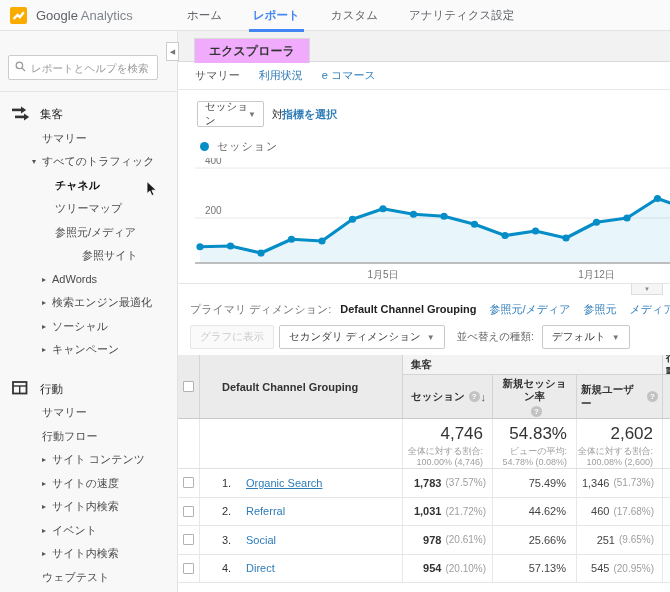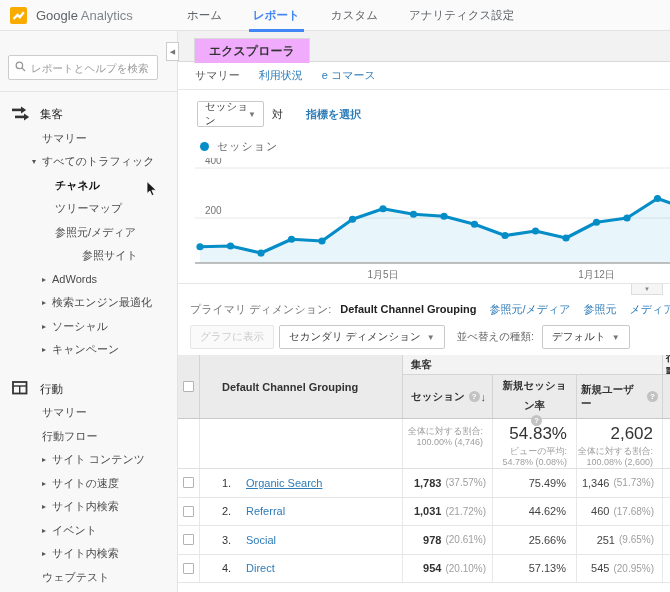--- a/index.html
+++ b/index.html
@@ -45,21 +45,21 @@
     border:1px solid #d9d9d9; border-bottom:none; padding:0 14px; font-size:12px; font-weight:bold;
     color:#333; display:flex; align-items:center; z-index:2; cursor:pointer;margin-left:8px; }
   .subnav { position:absolute; left:0; top:31px; width:492px; height:28px; background:#fff;
     display:flex; align-items:center; padding-left:17px; gap:19px; border-bottom:1px solid #e7e7e7; font-size:11px; }
   .subnav .current { color:#555; cursor:default; }
   .link { color:#2e7cb8; cursor:pointer; }
   .metric-btn { position:absolute; left:19px; top:70px; width:67px; height:26px; background:#fff;
     border:1px solid #c9c9c9; border-radius:2px; font-size:10.5px; color:#444; display:flex;
     align-items:center; justify-content:space-between; padding:0 7px; cursor:pointer; }
   .vs-label { position:absolute; left:94px; top:76px; font-size:11px; color:#333; }
-  .select-metric { position:absolute; left:128px; top:76px; font-size:11px; font-weight:bold; }
+  .select-metric { position:absolute; left:104px; top:76px; font-size:11px; font-weight:bold; }
   .legend { position:absolute; left:22px; top:108px; display:flex; align-items:center; gap:8px; }
   .legend-dot { width:9px; height:9px; border-radius:50%; background:#058dc7; }
   .legend-label { font-size:11px; color:#666; letter-spacing:1px; }
   #chart-wrap { position:absolute; left:-3px; top:127px; width:495px; height:125px; }
   .chart-bottom-border { position:absolute; left:0; top:252px; width:492px; border-top:1px solid #e5e5e5; }
   .chart-options-toggle { position:absolute; left:453px; top:253px; width:32px; height:11px; background:#f5f5f5;
     border:1px solid #ddd; border-top:none; font-size:6px; color:#888; display:flex; align-items:center; justify-content:center; cursor:pointer; }
   .primary-dim-row { position:absolute; left:12px; top:269px; height:18px; display:flex; align-items:center; gap:13px; font-size:11px; white-space:nowrap; }
   .pd-label { color:#777; }
   .pd-selected { font-weight:bold; color:#222; margin-left:-4px; }
@@ -76,21 +76,21 @@
   .th-dim { width:203px; border-right:1px solid #d4d4d4; display:flex; align-items:center; padding-left:22px;
     font-weight:bold; font-size:11px; color:#333; }
   .th-right { width:267px; display:flex; flex-direction:column; }
   .group-row { height:20px; display:flex; background:#f3f3f3; border-bottom:1px solid #d4d4d4; }
   .group-cell { width:260px; border-right:1px solid #d4d4d4; font-weight:bold; font-size:10.5px; color:#333;
     display:flex; align-items:center; padding-left:8px; }
   .group-cell.clip { width:7px; border-right:none; overflow:hidden; padding-left:3px; }
   .cols-row { height:43px; display:flex; font-size:10.5px; font-weight:bold; color:#333; }
   .col-cell { border-right:1px solid #d4d4d4; display:flex; align-items:center; }
   .col-sess { width:90px; padding:0 6px 0 8px; }
-  .col-rate { width:84px; justify-content:center; text-align:center; padding:0 4px; flex-wrap:wrap; line-height:20px; }
+  .col-rate { width:84px; justify-content:center; text-align:center; padding:0 4px; flex-wrap:wrap; line-height:13px; }
   .col-users { width:86px; justify-content:flex-start; padding:0 4px; }
   .col-rest { width:7px; border-right:none; }
   .help-icon { width:11px; height:11px; border-radius:50%; background:#c2c2c2; color:#fff; font-size:8px;
     font-weight:bold; display:inline-flex; align-items:center; justify-content:center; margin-left:4px; flex:none; cursor:pointer; }
   .sort-arrow { margin-left:auto; color:#555; font-size:11px; cursor:pointer; }
   .totals-row { display:flex; height:50px; background:#fff; border-bottom:1px solid #e0e0e0; }
   .tt-cb { width:22px; border-right:1px solid #e8e8e8; }
   .tt-dim { width:203px; border-right:1px solid #e8e8e8; }
   .tt-val { border-right:1px solid #e8e8e8; text-align:right; padding:5px 9px 0 0; }
   .tt-val .big { font-size:17px; color:#333; }
@@ -340,20 +340,21 @@
           </div>
           <div class="col-cell col-rest"></div>
         </div>
       </div>
     </div>
 
     <div class="totals-row">
       <div class="tt-cb"></div>
       <div class="tt-dim"></div>
       <div class="tt-val tt-sess">
+        <div class="big">4,746</div>
         <div class="sub"><span>全体に対する割合:</span><br><span>100.00% (4,746)</span></div>
       </div>
       <div class="tt-val tt-rate">
         <div class="big">54.83%</div>
         <div class="sub"><span>ビューの平均:</span><br><span>54.78% (0.08%)</span></div>
       </div>
       <div class="tt-val tt-users">
         <div class="big">2,602</div>
         <div class="sub"><span>全体に対する割合:</span><br><span>100.08% (2,600)</span></div>
       </div>

